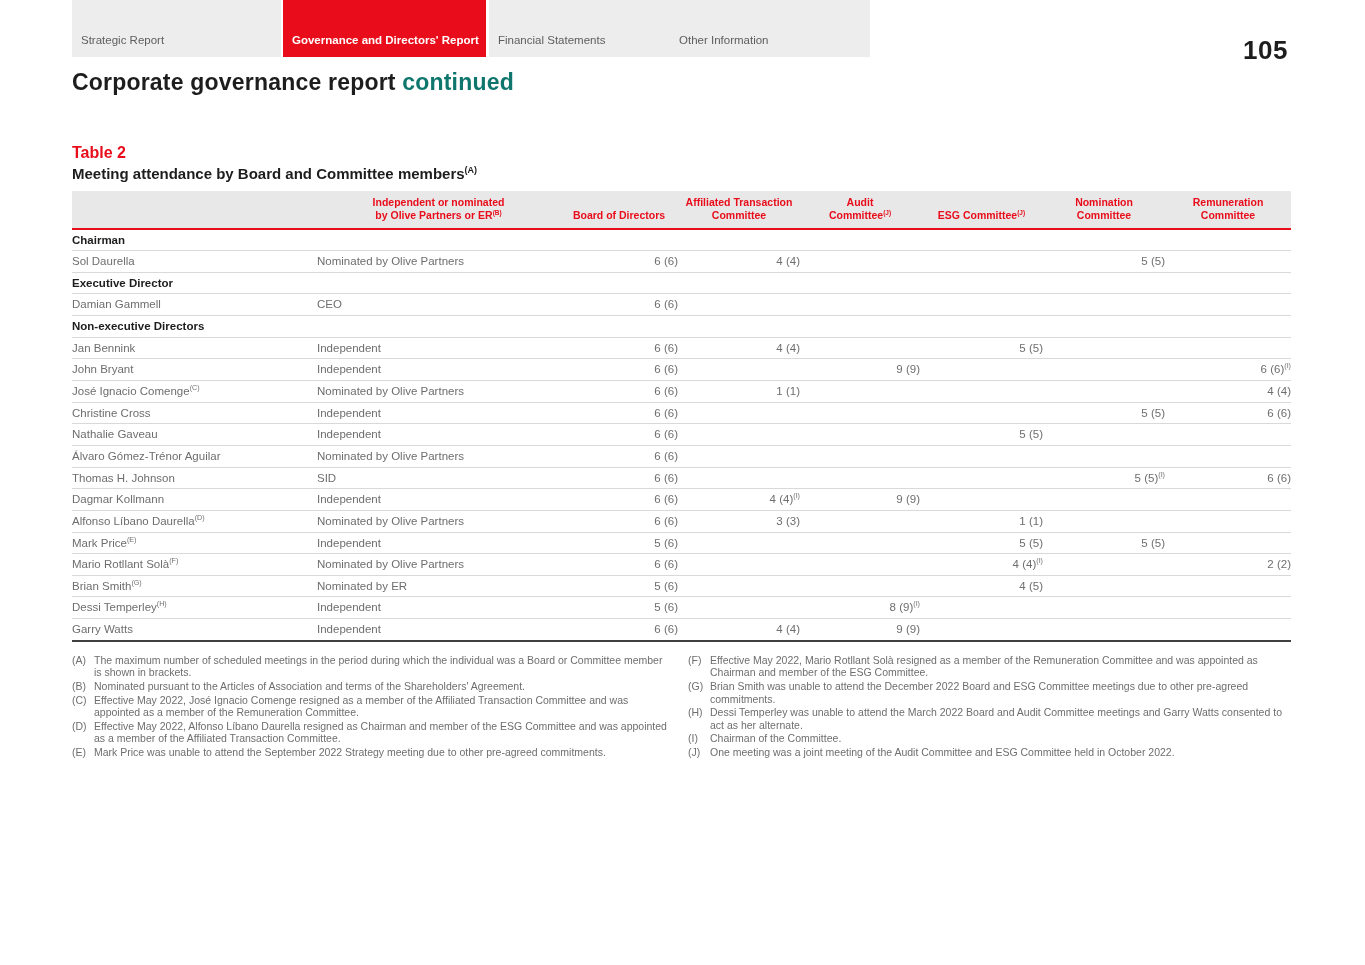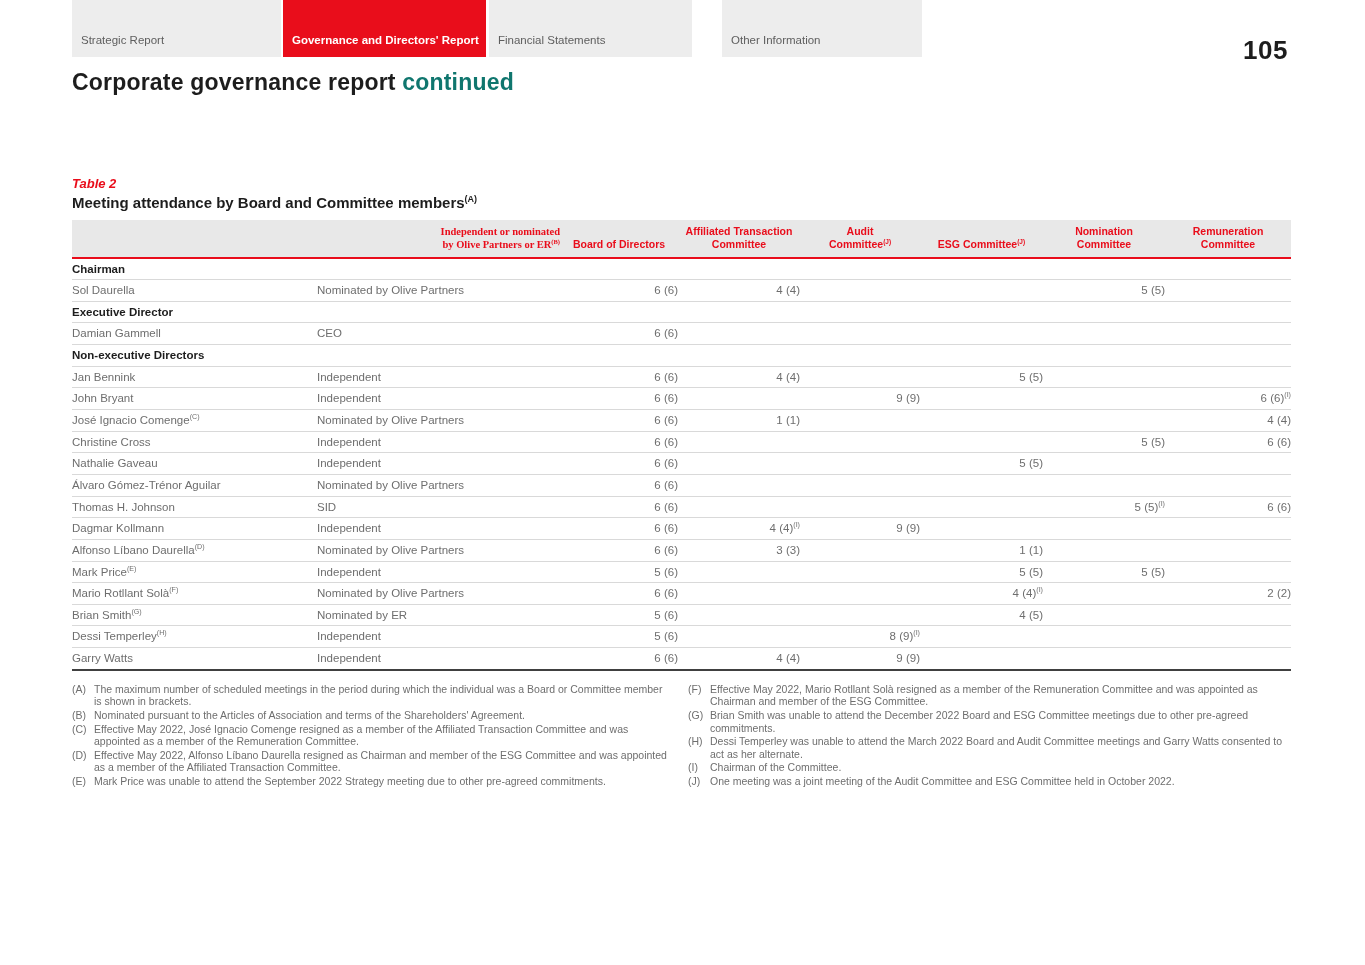--- a/index.html
+++ b/index.html
@@ -9,42 +9,42 @@
 
   
   .tabs { position:relative; height:57px; }
   .tab { position:absolute; top:0; height:57px; background:#ededed; box-sizing:border-box;
          display:flex; align-items:flex-end; padding:0 6px 11px 9px;
          font-size:11.5px; color:#5e5e5e; white-space:nowrap; cursor:pointer; }
   .tab.active { background:#e90d1b; color:#ffffff; font-weight:bold; }
   .tab1 { left:72px;  width:209px; }
   .tab2 { left:283px; width:203px; }
   .tab3 { left:489px; width:203px; }
-  .tab4 { left:722px; width:200px; }
+  .tab4 { left:670px; width:200px; }
   .meta { position:absolute; left:915px; top:26px; font-size:11.5px; color:#6e6e6e; line-height:1.4; }
   .pageno { position:absolute; right:77px; top:29px; font-size:26px; font-weight:bold;
             color:#1d1d1d; letter-spacing:.5px;margin-top:6px; }
 
   
   h1.title { margin:13px 74px 0 72px; font-size:23px; line-height:1.1; color:#1d1d1d;
              font-weight:bold; letter-spacing:.2px; }
   h1.title .cont { color:#0f766e; font-weight:bold; }
 
   .content { padding:0 74px 0 72px; }
 
   
-  .table-label { margin-top:81px; font-size:13px; font-weight:bold; color:#e90d1b;font-style:italic; }
+  .table-label { margin-top:49px; font-size:16px; font-weight:bold; color:#e90d1b; }
   .table-heading { margin-top:3px; font-size:15px; font-weight:bold; color:#1d1d1d; }
   .table-heading sup { font-size:9px; }
 
   table { border-collapse:collapse; table-layout:fixed; width:1219px; margin-top:9px; }
   thead th { background:#e8e8e8; color:#e90d1b; font-size:10.5px; font-weight:bold;
              vertical-align:bottom; padding:5px 0 5px 0; line-height:1.25;
              border-bottom:2px solid #e90d1b; }
-  thead th.left { text-align:right;font-family:Liberation Serif, serif; }
+  thead th.left { text-align:center; }
   thead th.right { text-align:center; }
   tbody th, tbody td { padding:4px 0 4px 0; border-bottom:1px solid #d9d9d9;
                        font-size:11.5px; line-height:1.1; }
   tr.section th { color:#1d1d1d; font-weight:bold; text-align:left; }
   tbody td { color:#6e6e6e; font-weight:normal; text-align:left; white-space:nowrap; }
   tbody td.num { text-align:right; }
   tbody tr:last-child th, tbody tr:last-child td { border-bottom:2px solid #404040;margin-left:8px; }
   sup { font-size:.62em; line-height:0; }
 
   

